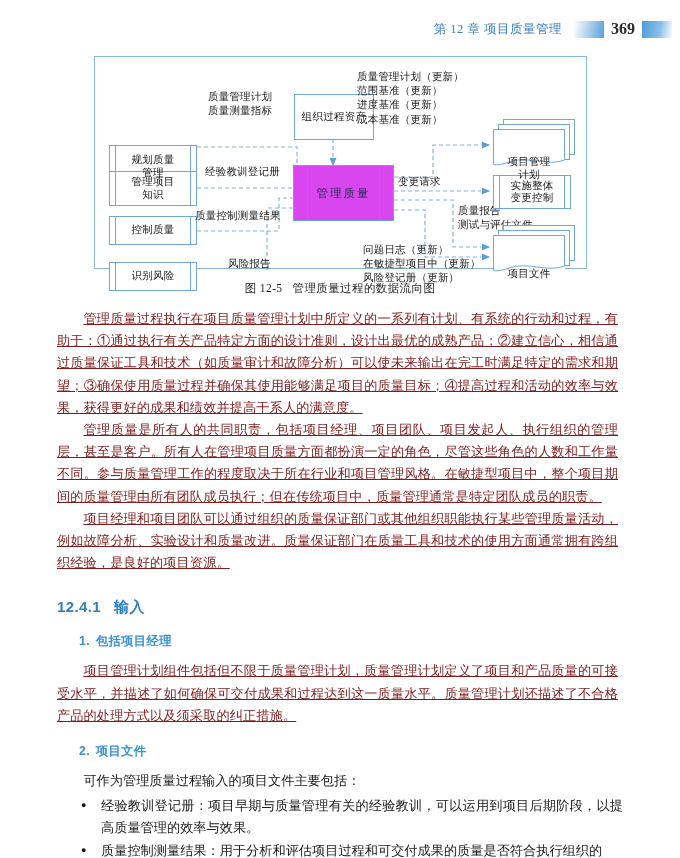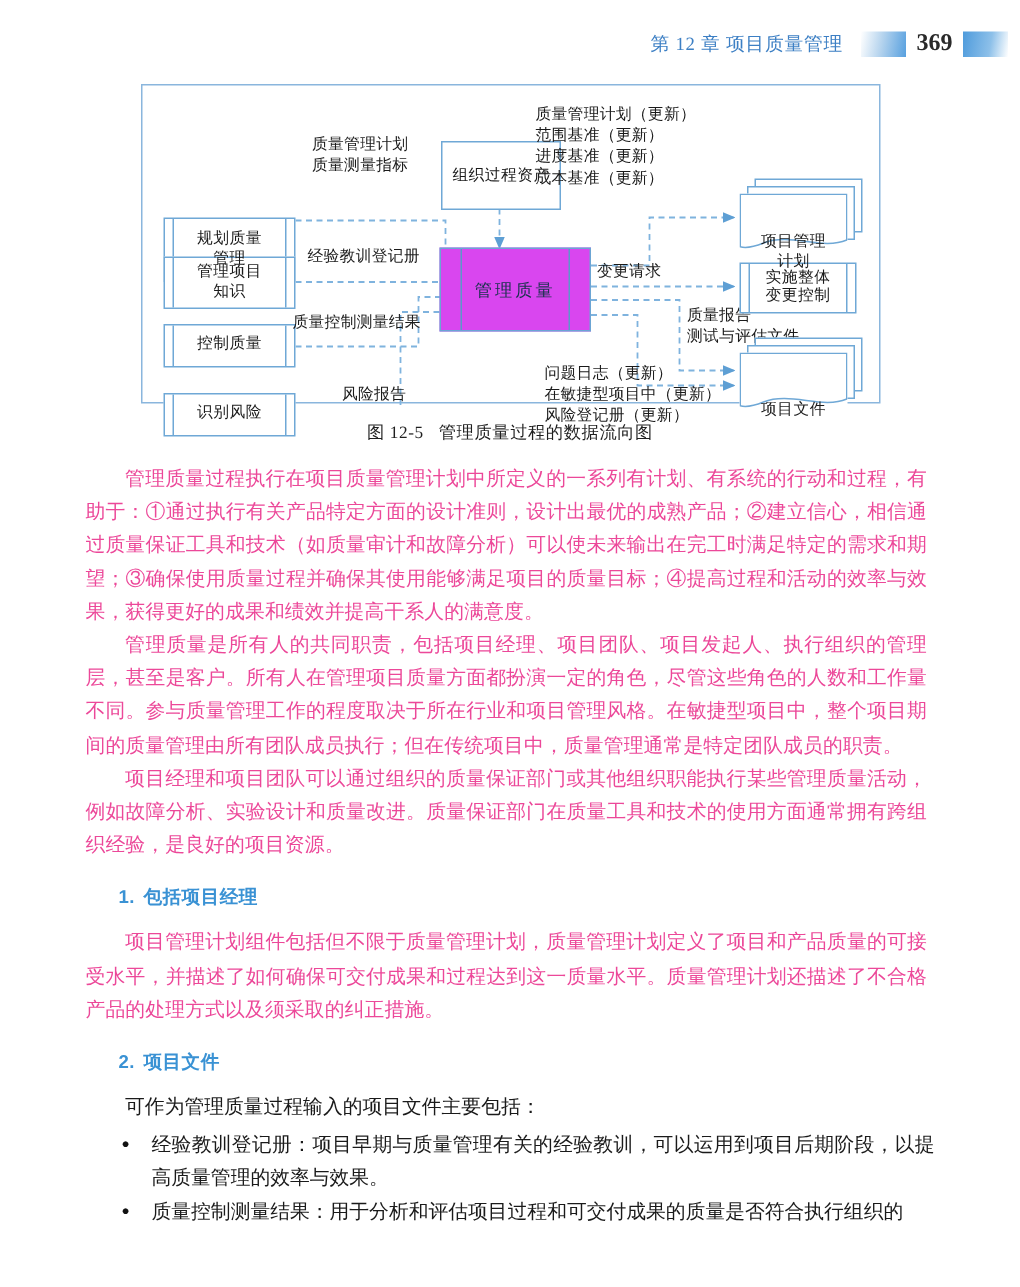--- a/index.html
+++ b/index.html
@@ -196,21 +196,22 @@
     top: 308px;
     width: 566px;
   }
   p.para {
     margin: 0 5px 0 0;
     font-size: 13.2px;
     line-height: 22.2px;
     text-align: justify;
     text-indent: 2em;
     letter-spacing: 0.1px;
-    color: #ec4899;
+    color: #7f1d1d;
+    text-decoration: underline;
   }
   .h3 {
     font-size: 15px;
     font-weight: bold;
     color: #2f7ec0;
     margin: 24px 0 14px 0;
     letter-spacing: 0.4px;
     font-family: "Liberation Sans", sans-serif;
   }
   .h3 .num { margin-right: 13px; }
@@ -391,20 +392,23 @@
 <div class="fig-caption">
   <span class="num">图 12-5</span><span>管理质量过程的数据流向图</span>
 </div>
 
 <div class="body-col">
 
   <p class="para">管理质量过程执行在项目质量管理计划中所定义的一系列有计划、有系统的行动和过程，有助于：①通过执行有关产品特定方面的设计准则，设计出最优的成熟产品；②建立信心，相信通过质量保证工具和技术（如质量审计和故障分析）可以使未来输出在完工时满足特定的需求和期望；③确保使用质量过程并确保其使用能够满足项目的质量目标；④提高过程和活动的效率与效果，获得更好的成果和绩效并提高干系人的满意度。</p>
   <p class="para">管理质量是所有人的共同职责，包括项目经理、项目团队、项目发起人、执行组织的管理层，甚至是客户。所有人在管理项目质量方面都扮演一定的角色，尽管这些角色的人数和工作量不同。参与质量管理工作的程度取决于所在行业和项目管理风格。在敏捷型项目中，整个项目期间的质量管理由所有团队成员执行；但在传统项目中，质量管理通常是特定团队成员的职责。</p>
   <p class="para">项目经理和项目团队可以通过组织的质量保证部门或其他组织职能执行某些管理质量活动，例如故障分析、实验设计和质量改进。质量保证部门在质量工具和技术的使用方面通常拥有跨组织经验，是良好的项目资源。</p>
 
+  <div class="h3">
+    <span class="num">12.4.1</span><span>输入</span>
+  </div>
 
   <div class="h4">
     <span class="num">1.</span>
     <span>包括项目经理</span>
   </div>
   <p class="para">项目管理计划组件包括但不限于质量管理计划，质量管理计划定义了项目和产品质量的可接受水平，并描述了如何确保可交付成果和过程达到这一质量水平。质量管理计划还描述了不合格产品的处理方式以及须采取的纠正措施。</p>
 
   <div class="h4">
     <span class="num">2.</span>
     <span>项目文件</span>

